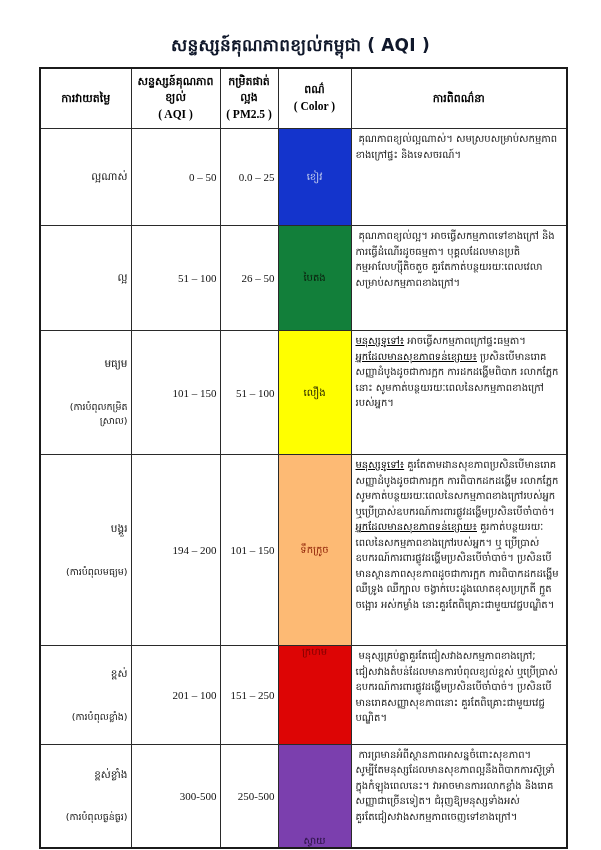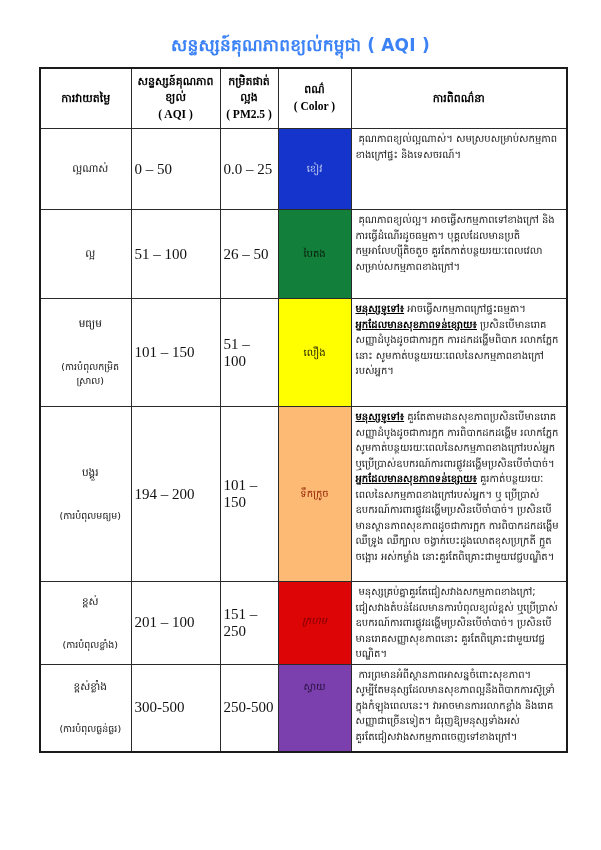--- a/index.html
+++ b/index.html
@@ -4,62 +4,62 @@
 <style>
   html,body{margin:0;padding:0;}
   body{
     width:601px;height:850px;background:#ffffff;
     font-family:"DejaVu Sans","Liberation Sans",sans-serif;
     color:#1a1a1a;position:relative;overflow:hidden;
   }
   .page{position:absolute;inset:0;background:#fff;}
   .doc-title{
     position:absolute;top:34px;left:0;width:601px;
-    text-align:center;font-size:17px;font-weight:bold;color:#3b82f6;
+    text-align:center;font-size:17px;font-weight:bold;color:#0f172a;
     font-family:"DejaVu Sans","Liberation Serif",serif;
     letter-spacing:.2px;
   }
   table.aqi{
     position:absolute;left:39px;top:67px;width:527px;
     border-collapse:collapse;table-layout:fixed;
     border:2px solid #1b1b1b;
   }
   col.c-rating{width:91px;}
   col.c-aqi{width:89px;}
   col.c-pm{width:58px;}
   col.c-color{width:73px;}
   col.c-desc{width:216px;}
   th,td{border:1px solid #2a2a2a;padding:2px 3px;vertical-align:middle;}
   th{
     font-weight:bold;font-size:11px;line-height:1.45;text-align:center;
     color:#000;background:#fff;height:55px;
   }
   th .latin{font-family:"Liberation Serif","DejaVu Serif",serif;font-size:11.5px;}
   td.rating{
-    text-align:center;font-size:10.5px;line-height:1.5;color:#111;padding-left:12px;
+    text-align:right;font-size:10.5px;line-height:1.5;color:#111;padding-left:12px;
   }
   td.rating .sub{font-size:9.5px;margin-top:28px;}
   td.range{
-    text-align:left;font-size:15px;color:#111;
+    text-align:right;font-size:11px;color:#111;
     font-family:"Liberation Serif","DejaVu Serif",serif;
   }
   td.colorcell{padding:0;}
   .swatch{
     width:100%;height:100%;display:flex;align-items:center;justify-content:center;
     font-size:10px;line-height:1.2;
   }
-  .swatch.bottom{align-items:center;padding-bottom:3px;box-sizing:border-box;font-style:italic;}
-  .swatch.low{align-items:flex-start;padding-top:16px;box-sizing:border-box;}
+  .swatch.bottom{align-items:flex-start;padding-bottom:3px;box-sizing:border-box;}
+  .swatch.low{align-items:flex-end;padding-top:16px;box-sizing:border-box;}
   td.desc{
     vertical-align:top;font-size:10px;line-height:1.55;text-align:left;
-    padding:2px 4px 2px 4px;color:#141414;overflow:hidden;
+    padding:2px 4px 18px 4px;color:#141414;overflow:hidden;
   }
   td.desc .para{margin:0;}
   td.desc .lead{
-    font-weight:bold;text-decoration:underline;margin-right:3px;color:#000;
+    font-weight:normal;text-decoration:underline;margin-right:3px;color:#000;
   }
   .r1 td{height:76px;}
   .r2 td{height:84px;}
   .r3 td{height:103px;}
   .r4 td{height:170px;}
   .r5 td{height:73px;}
   .r6 td{height:82px;}
 </style>
 </head>
 <body>

